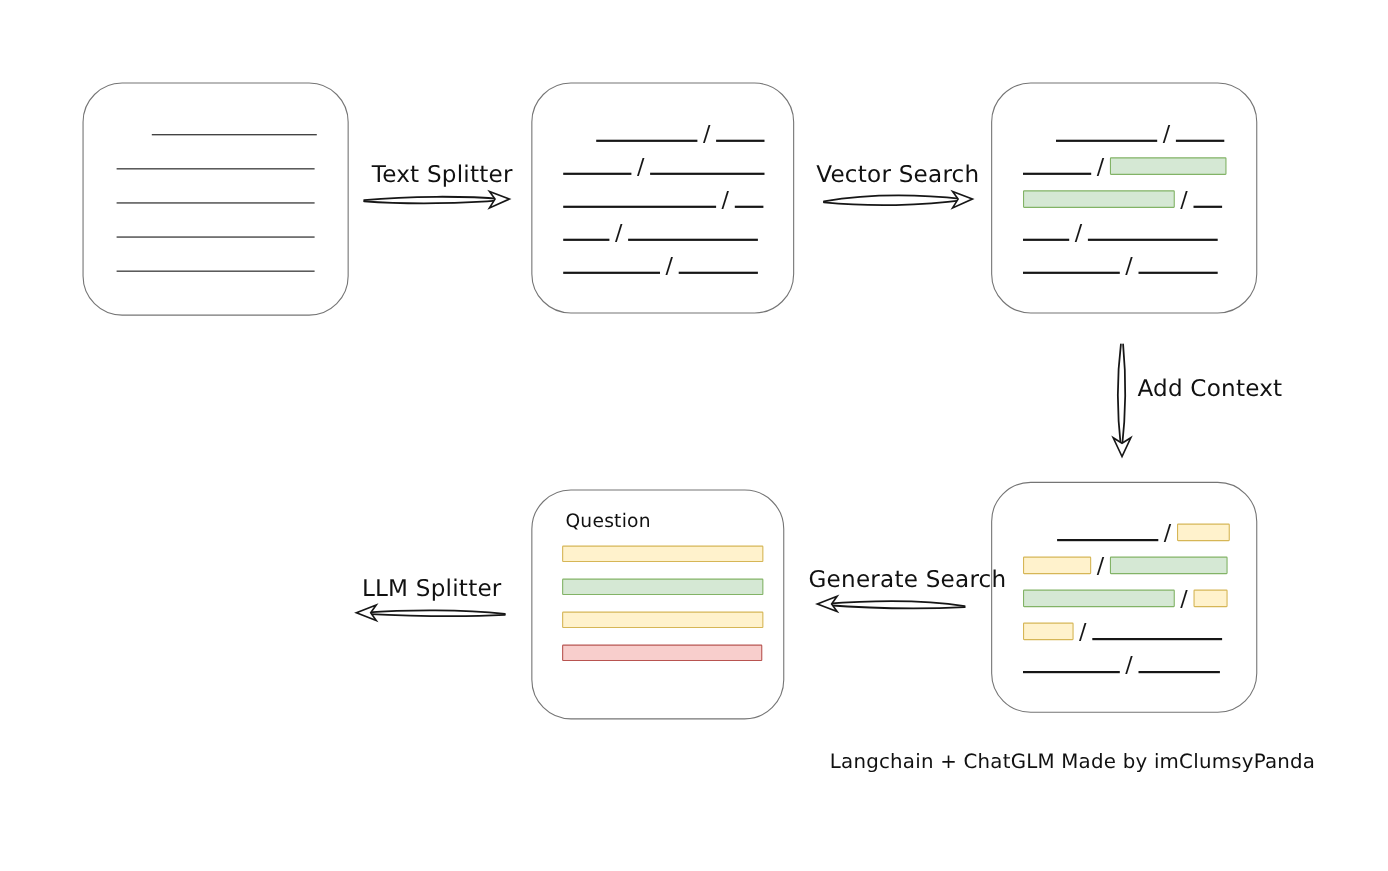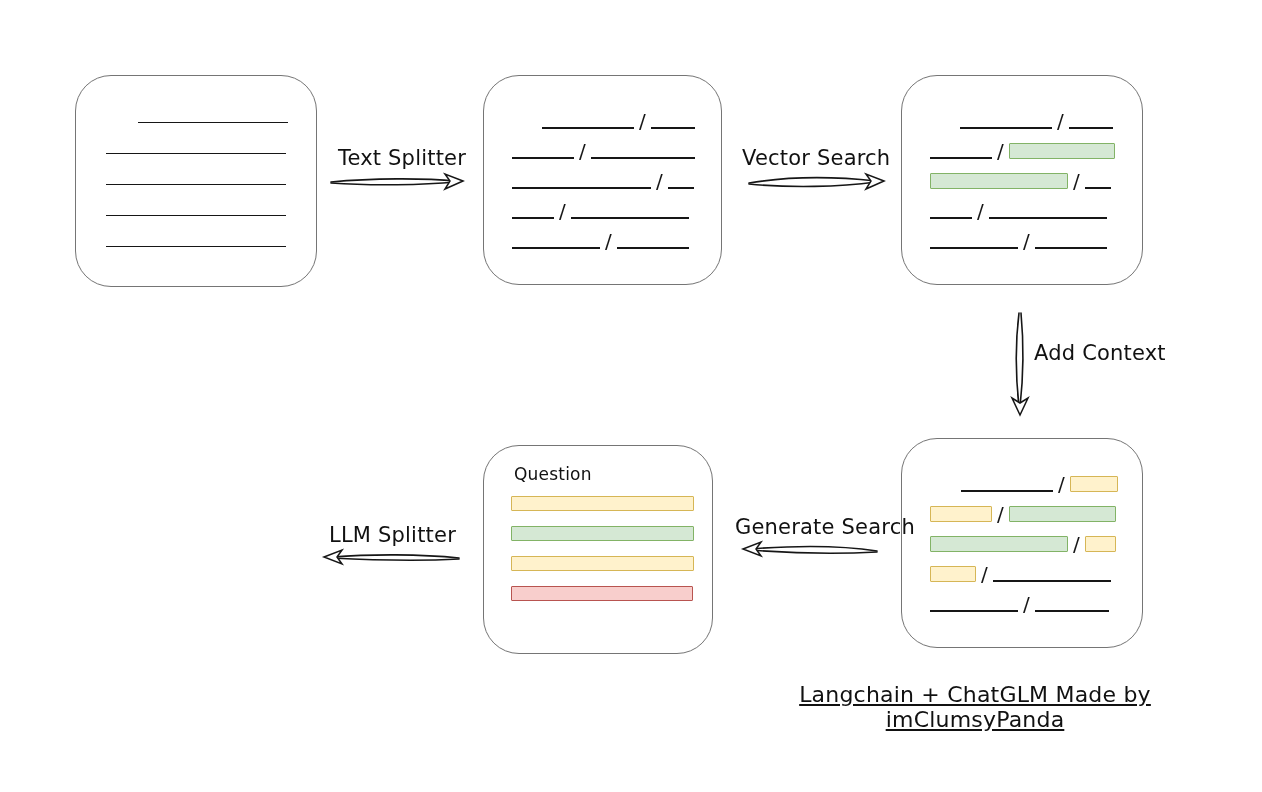--- a/index.html
+++ b/index.html
@@ -43,21 +43,21 @@
   .bar-yellow{background:var(--yellow-fill);border:1.5px solid var(--yellow-border);}
   .bar-green{background:var(--green-fill);border:1.5px solid var(--green-border);}
   .bar-red{background:var(--red-fill);border:1.5px solid var(--red-border);}
   .question-label{margin-top:0;}
 
   .answer-inner{padding:16px 0 0 30px;}
   .answer-lines{margin-top:8px;}
 
   .flow-label{position:absolute;font-size:21px;color:#111;letter-spacing:.2px;white-space:nowrap;}
   .lbl-center{text-align:center;}
-  .footer-label{position:absolute;left:740px;top:682px;width:470px;text-align:center;font-size:22px;color:#111;letter-spacing:.2px;text-decoration:underline;}
+  .footer-label{position:absolute;left:740px;top:682px;width:470px;text-align:center;font-size:18px;color:#111;letter-spacing:.2px;}
 </style>
 </head>
 <body>
 
 <div class="canvas">
 
   <svg class="arrow-layer" viewBox="0 0 1262 792">
     <g>
       <path d="M331,182 C372,178 424,178 456,181"></path>
       <path d="M331,183 C372,186 424,185 456,182"></path>

